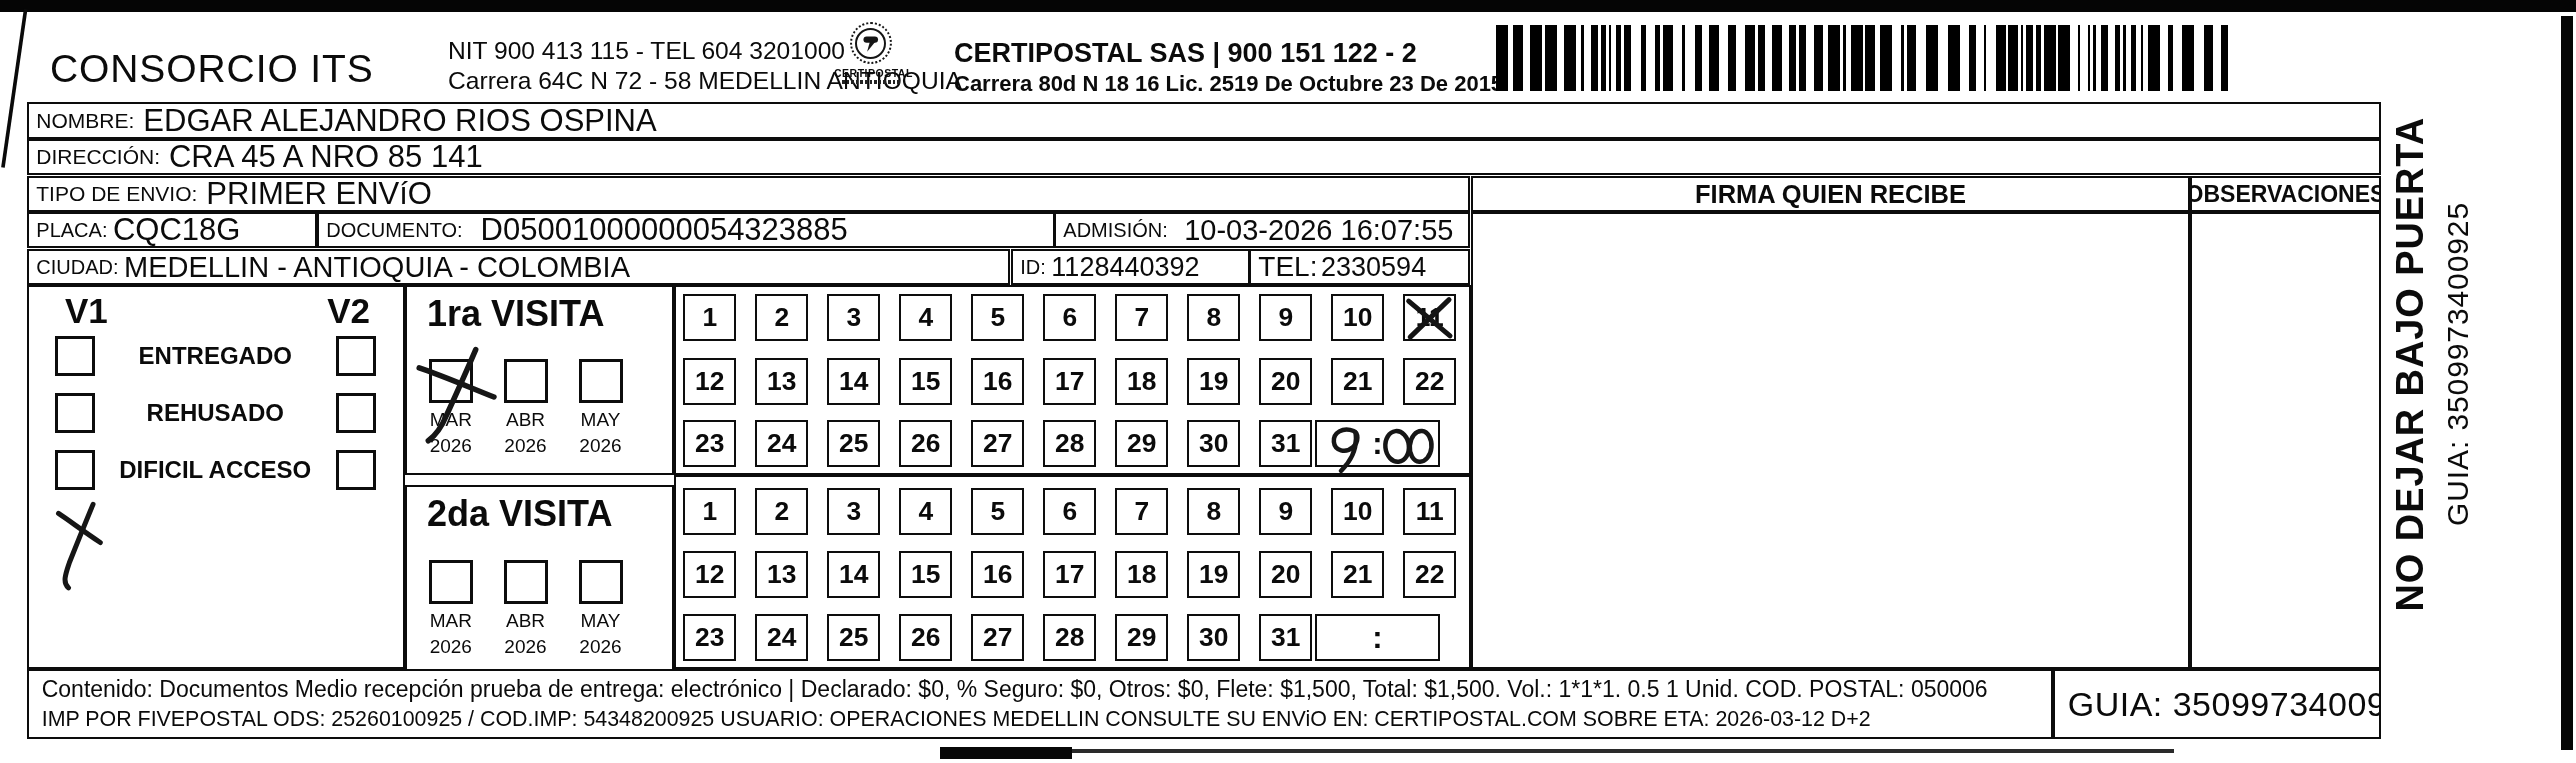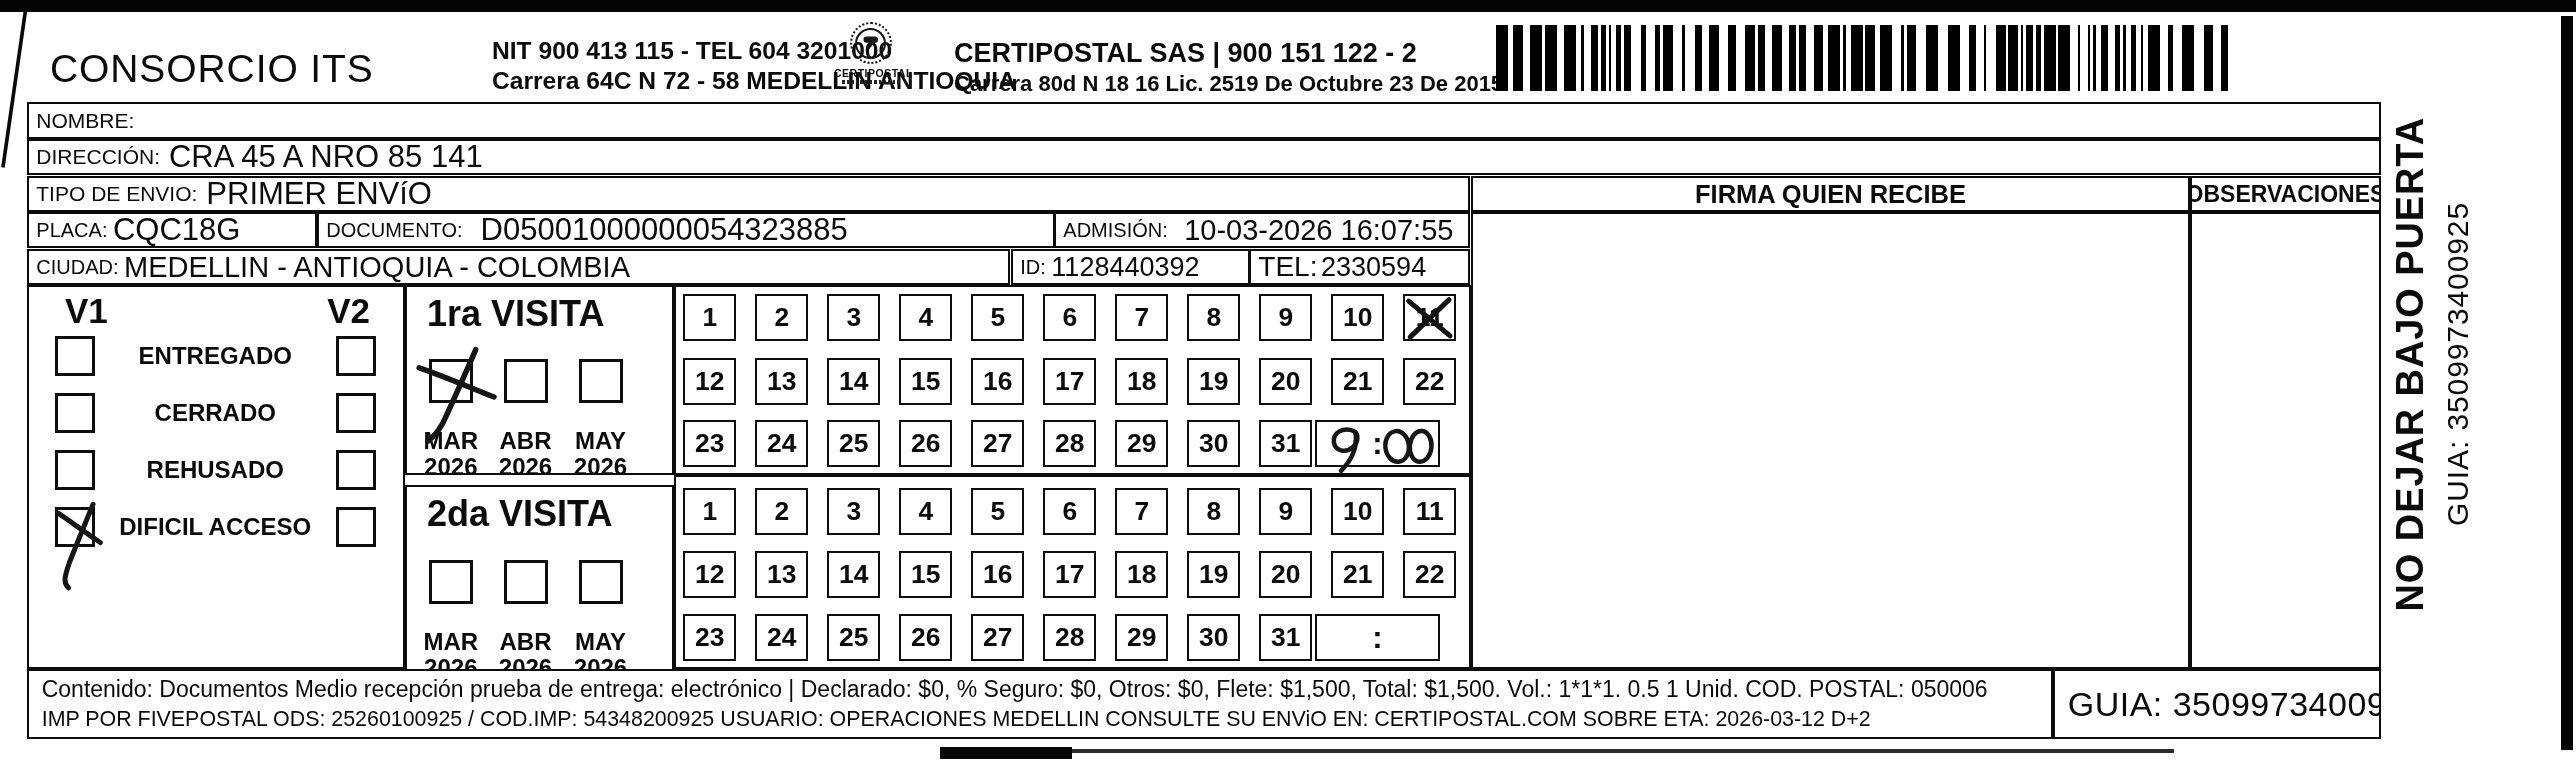--- a/index.html
+++ b/index.html
@@ -6,21 +6,21 @@
   .page{position:relative;width:2576px;height:763px;background:#fff;
         font-family:"Liberation Sans",sans-serif;color:#0b0b0b;overflow:hidden;}
   .abs{position:absolute;}
   .cell{position:absolute;box-sizing:border-box;border:2.7px solid #0c0c0c;background:#fff;
         display:flex;align-items:center;padding-left:7.3px;white-space:nowrap;overflow:hidden;}
   .lbl{font-weight:400;}
   .val{font-weight:400;margin-left:9px;}
   .hdrcell{justify-content:center;padding-left:0;font-weight:700;}
   
   .company{position:absolute;left:50px;top:47px;font-size:39px;letter-spacing:0.9px;}
-  .nitblock{position:absolute;left:448px;top:36px;font-weight:700;font-size:24.6px;line-height:30px;margin-left:44px;}
+  .nitblock{position:absolute;left:448px;top:36px;font-weight:400;font-size:24.6px;line-height:30px;}
   .certiblock{position:absolute;left:954px;top:38px;font-weight:700;}
   .certi1{font-size:27px;line-height:31px;}
   .certi2{font-size:22px;line-height:29px;}
   .logo{position:absolute;left:834px;top:22px;width:73px;text-align:center;}
   .logo-ring{width:42px;height:42px;margin:0 auto;border:2.7px dotted #151515;border-radius:50%;
              display:flex;align-items:center;justify-content:center;box-sizing:border-box;}
   .logo-inner{width:31px;height:31px;border:2.3px solid #151515;border-radius:50%;
               display:flex;align-items:center;justify-content:center;box-sizing:border-box;}
   .logo-text{font-size:10.5px;font-weight:700;letter-spacing:0.5px;margin-top:2.7px;}
   .logo-subline{width:58px;height:3.6px;margin:1.8px auto 0;
@@ -33,21 +33,21 @@
   .vhead{display:flex;justify-content:space-between;padding:3.6px 33px 0 36px;
          font-size:35px;font-weight:700;height:40px;box-sizing:border-box;}
   .opt-row{display:flex;align-items:center;height:57px;padding:0 27px 0 25.5px;}
   .cb{display:inline-block;width:40px;height:40px;border:3.2px solid #0d0d0d;
       box-sizing:border-box;background:#fff;flex:0 0 auto;}
   .opt-label{flex:1;text-align:center;font-weight:700;font-size:24px;}
   
   .vtitle{position:absolute;left:20px;top:5.5px;font-size:36px;font-weight:700;}
   .month{position:absolute;top:72px;width:73px;text-align:center;}
   .mcb{width:44px;height:44px;}
-  .mlabel{display:block;margin-top:22px;font-weight:700;font-size:24px;line-height:25.5px;}
+  .mlabel{display:block;margin-top:1px;font-weight:400;font-size:19px;line-height:25.5px;}
   .drow{position:absolute;left:7.3px;right:0;height:47px;display:flex;}
   .day{position:relative;width:53px;height:47px;margin-right:19px;box-sizing:border-box;
        border:2.7px solid #0d0d0d;font-size:26.4px;font-weight:700;display:flex;
        align-items:center;justify-content:center;flex:0 0 auto;background:#fff;}
   .day.crossed::before,.day.crossed::after{content:"";position:absolute;left:-10%;top:46%;
        width:120%;height:4.6px;background:#141414;border-radius:2.7px;}
   .day.crossed::before{transform:rotate(40deg);}
   .day.crossed::after{transform:rotate(-44deg);}
   .timebox{position:absolute;width:125px;height:47px;box-sizing:border-box;
            border:2.7px solid #0d0d0d;background:#fff;}
@@ -212,20 +212,21 @@
       <i style="width:12px"></i>
       <u style="width:9.6px"></u>
       <i style="width:9.6px"></i>
       <u style="width:7.3px"></u>
       <i style="width:7.3px"></i>
       <u style="width:9.6px"></u>
     </div>
 
   <div class="cell" style="left:27px;top:102px;width:2354px;height:37px">
     <span class="lbl" style="font-size:21px">NOMBRE:</span>
+    <span class="val" style="font-size:31px">EDGAR ALEJANDRO RIOS OSPINA</span>
   </div>
   <div class="cell" style="left:27px;top:139px;width:2354px;height:36px">
     <span class="lbl" style="font-size:21px">DIRECCIÓN:</span>
     <span class="val" style="font-size:31px">CRA 45 A NRO 85 141</span>
   </div>
   <div class="cell hdrcell" style="left:1471px;top:176px;width:719px;height:36px;font-size:25.5px">FIRMA QUIEN RECIBE</div>
   <div class="cell" style="left:27px;top:176px;width:1443px;height:36px">
     <span class="lbl" style="font-size:21px">TIPO DE ENVIO:</span>
     <span class="val" style="font-size:31px">PRIMER ENVíO</span>
   </div>
@@ -257,25 +258,20 @@
   </div>
 
   <div class="cell" style="left:27px;top:285px;width:378px;height:384px;display:block;padding:0">
     <div class="vhead">
       <span>V1</span>
       <span>V2</span>
     </div>
     <div class="opt-row">
       <span class="cb"></span>
       <span class="opt-label">ENTREGADO</span>
-      <span class="cb"></span>
-    </div>
-    <div class="opt-row">
-      <span class="cb"></span>
-      <span class="opt-label">CERRADO</span>
       <span class="cb"></span>
     </div>
     <div class="opt-row">
       <span class="cb"></span>
       <span class="opt-label">REHUSADO</span>
       <span class="cb"></span>
     </div>
     <div class="opt-row">
       <span class="cb"></span>
       <span class="opt-label">DIFICIL ACCESO</span>

